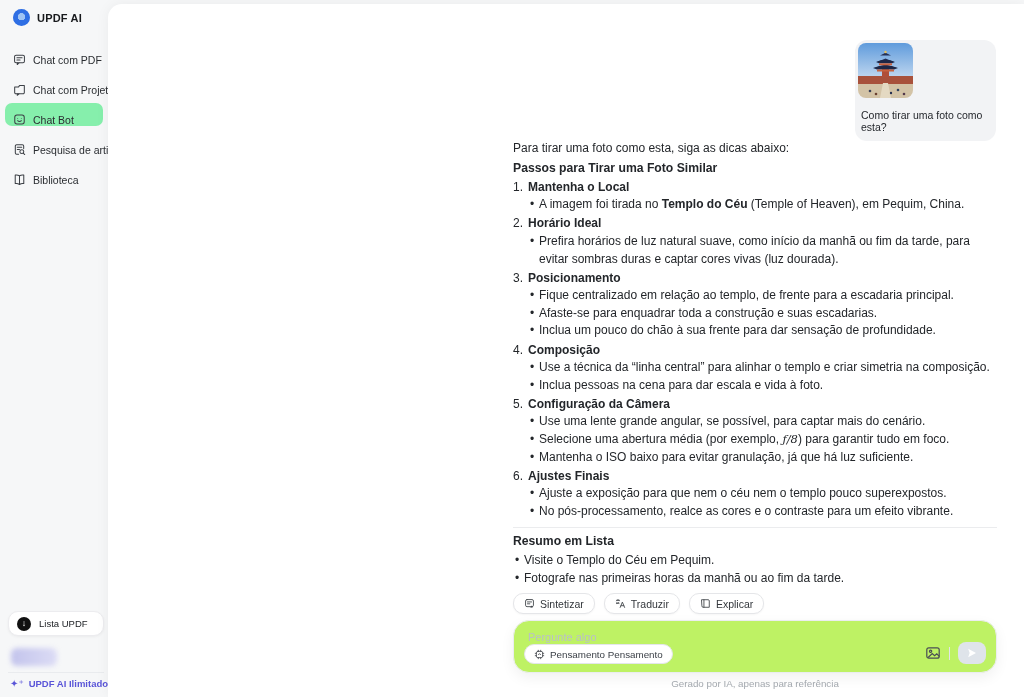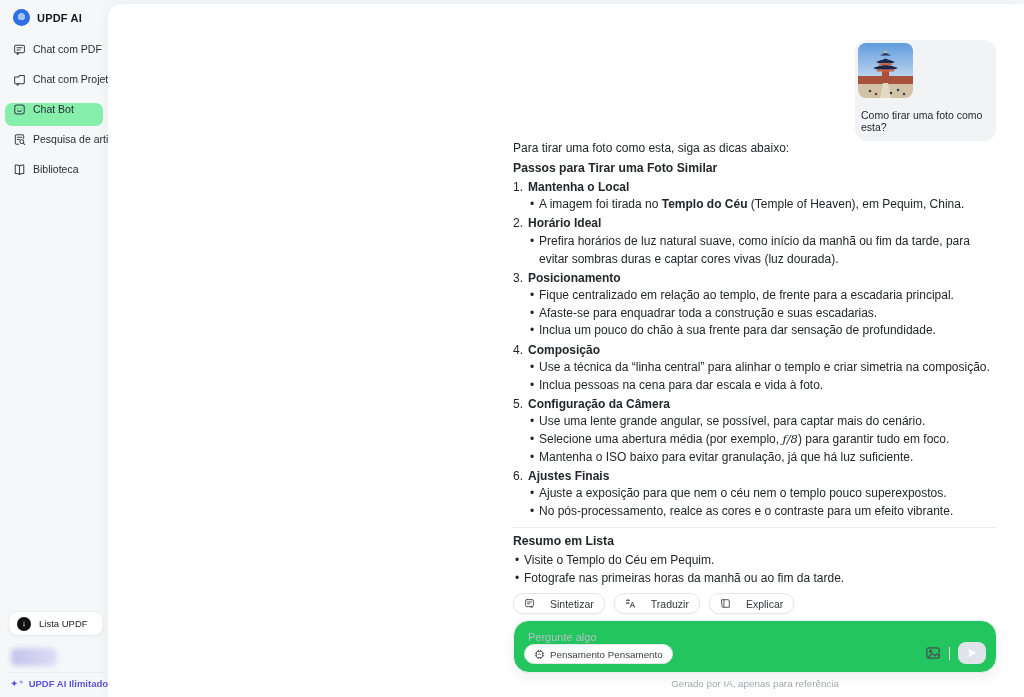--- a/index.html
+++ b/index.html
@@ -7,21 +7,21 @@
   body { font-family:"Liberation Sans", sans-serif; background:#f6f7f8; position:relative; color:#23262a; }
 
   
   .sidebar { position:absolute; left:0; top:0; width:130px; height:697px; background:#f6f7f8; }
   .logo-row { position:absolute; left:13px; top:9px; display:flex; align-items:center; gap:7px; }
   .logo-mark { width:17px; height:17px; border-radius:50%;
     background:radial-gradient(circle at 50% 45%, #9fc4f4 0 28%, #2f6fe4 30% 70%, #5b8ff0 72%);
     box-shadow:0 0 0 1px rgba(47,111,228,.25) inset; }
   .logo-text { font-size:11px; font-weight:700; color:#17191c; letter-spacing:.2px; }
   .nav { position:absolute; left:0; top:36px; width:108px; }
-  .nav-item { position:relative; margin:7px 5px 0 5px; height:23px; display:flex; align-items:flex-start; gap:7px;
+  .nav-item { position:relative; margin:7px 5px 0 5px; height:23px; display:flex; align-items:flex-end; gap:7px;
     padding:0 0 0 8px; border-radius:7px; cursor:pointer; }
   .nav-item.selected { background:#86efac; }
   .nav-label { font-size:10.5px; color:#2a2d31; white-space:nowrap; }
   .icn { display:inline-flex; width:13px; height:13px; color:#3c4046; flex:0 0 auto; }
   .icn svg { width:100%; height:100%; }
 
   .download-btn { position:absolute; left:8px; top:611px; width:96px; height:25px; background:#ffffff;
     border:1px solid #ececef; border-radius:10px; box-shadow:0 1px 3px rgba(0,0,0,.05);
     display:flex; align-items:center; gap:8px; padding:0 8px; cursor:pointer; }
   .download-btn .dl-circle { width:14px; height:14px; border-radius:50%; background:#111; color:#fff;
@@ -53,27 +53,27 @@
   .bullet { display:flex; }
   .step-bullet { padding-left:17px; }
   .sum-bullet { padding-left:2px; }
   .dot { width:9px; flex:0 0 auto; }
   .bt strong { font-weight:700; }
   .bt em.math { font-family:"DejaVu Serif", serif; font-style:italic; font-size:11.5px; }
   .divider { border:none; border-top:1px solid #ebecee; margin:7px 0 5px; }
 
   
   .actions { position:absolute; left:405px; top:589px; display:flex; gap:9px; }
-  .action-btn { display:flex; align-items:center; gap:15px; height:21px; padding:0 10px; background:#fff;
+  .action-btn { display:flex; align-items:center; gap:5px; height:21px; padding:0 10px; background:#fff;
     border:1px solid #e5e6e9; border-radius:10px; box-shadow:0 1px 2px rgba(0,0,0,.04);
     font-size:10.5px; color:#33373c; cursor:pointer; font-family:inherit; }
   .action-btn .icn { width:11px; height:11px; color:#45494e; }
 
   
-  .composer { position:absolute; left:405px; top:616px; width:484px; height:53px; background:#22c55e;
+  .composer { position:absolute; left:405px; top:616px; width:484px; height:53px; background:#bef264;
     border:1px solid #ebedf0; border-radius:16px; box-shadow:0 5px 14px rgba(0,0,0,.06); }
   .composer-input { position:absolute; left:14px; top:8px; width:380px; height:16px; border:none; outline:none;
     font-size:11px; font-family:inherit; color:#23262a; background:transparent; }
   .composer-input::placeholder { color:#b9bfc7; }
   .think-pill { position:absolute; left:10px; bottom:8px; display:flex; align-items:center; gap:5px; height:20px;
     padding:0 9px; border:1px solid #e4e6ea; border-radius:10px; background:#fff; font-size:9.8px; color:#3c4148;
     cursor:pointer; font-family:inherit; }
   .think-pill .icn { width:11px; height:11px; color:#4a4e54; }
   .composer-right { position:absolute; right:10px; bottom:8px; display:flex; align-items:center; gap:8px; }
   .img-btn { width:16px; height:16px; color:#4a4e54; background:none; border:none; cursor:pointer; display:flex; padding:0; }

